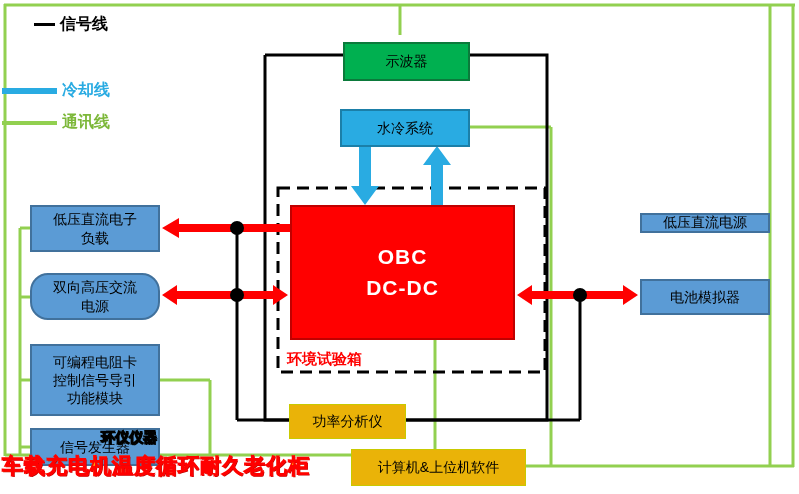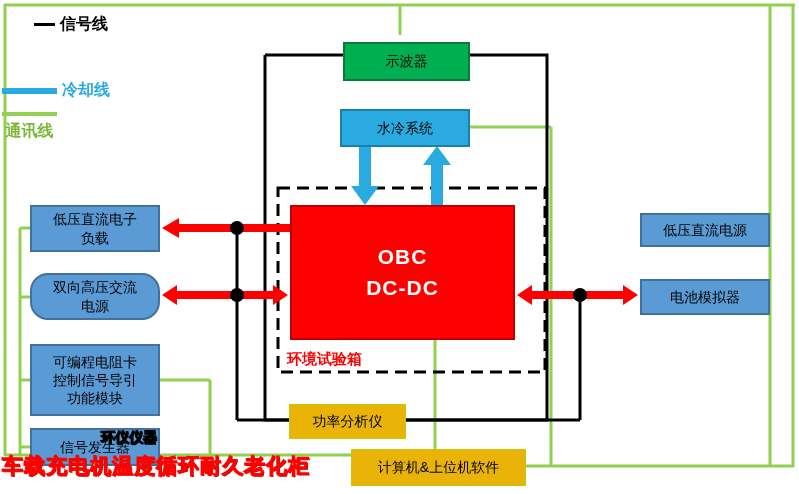--- a/index.html
+++ b/index.html
@@ -86,21 +86,21 @@
   </svg>
 
   <div class="legend-row" style="left:34px; top:14px;">
     <span class="legend-line ll-signal"></span>
     <span class="legend-text lt-signal">信号线</span>
   </div>
   <div class="legend-row" style="left:2px; top:80px;">
     <span class="legend-line ll-cool"></span>
     <span class="legend-text lt-cool">冷却线</span>
   </div>
-  <div class="legend-row" style="left:2px; top:112px;flex-direction:column;">
+  <div class="legend-row" style="left:2px; top:112px;">
     <span class="legend-line ll-comm"></span>
     <span class="legend-text lt-comm">通讯线</span>
   </div>
 
   <div class="box green" style="left:343px; top:42px; width:127px; height:39px;">
     <span>示波器</span>
   </div>
 
   <div class="box cyan" style="left:340px; top:109px; width:130px; height:38px;">
     <span>水冷系统</span>
@@ -126,21 +126,21 @@
   <div class="box blue" style="left:30px; top:344px; width:130px; height:72px;">
     <div>可编程电阻卡</div>
     <div>控制信号导引</div>
     <div>功能模块</div>
   </div>
 
   <div class="box blue" style="left:30px; top:428px; width:130px; height:38px;">
     <span>信号发生器</span>
   </div>
 
-  <div class="box blue" style="left:640px; top:213px; width:130px; height:34px;">
+  <div class="box blue" style="left:640px; top:213px; width:130px; height:20px;justify-content:flex-end;">
     <span>低压直流电源</span>
   </div>
 
   <div class="box blue" style="left:640px; top:279px; width:130px; height:36px;">
     <span>电池模拟器</span>
   </div>
 
   <div class="box yellow" style="left:289px; top:404px; width:117px; height:35px;">
     <span>功率分析仪</span>
   </div>

